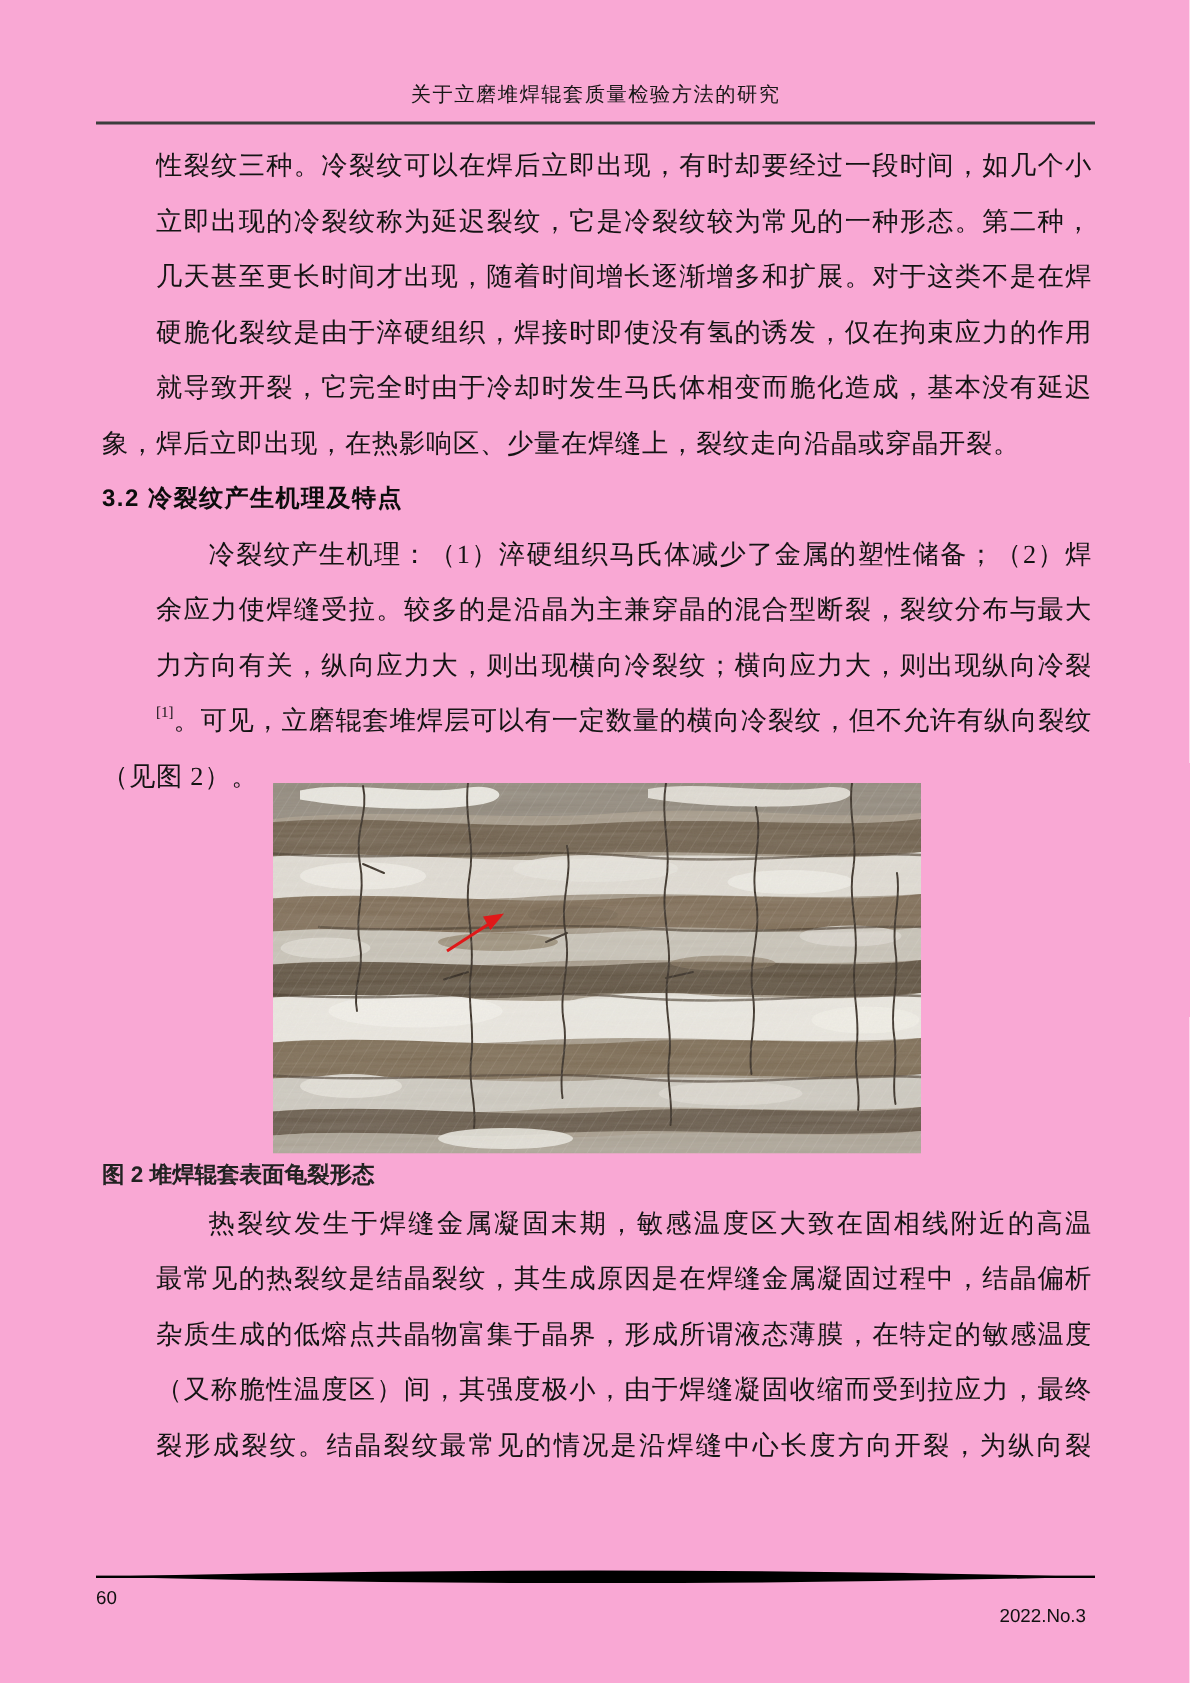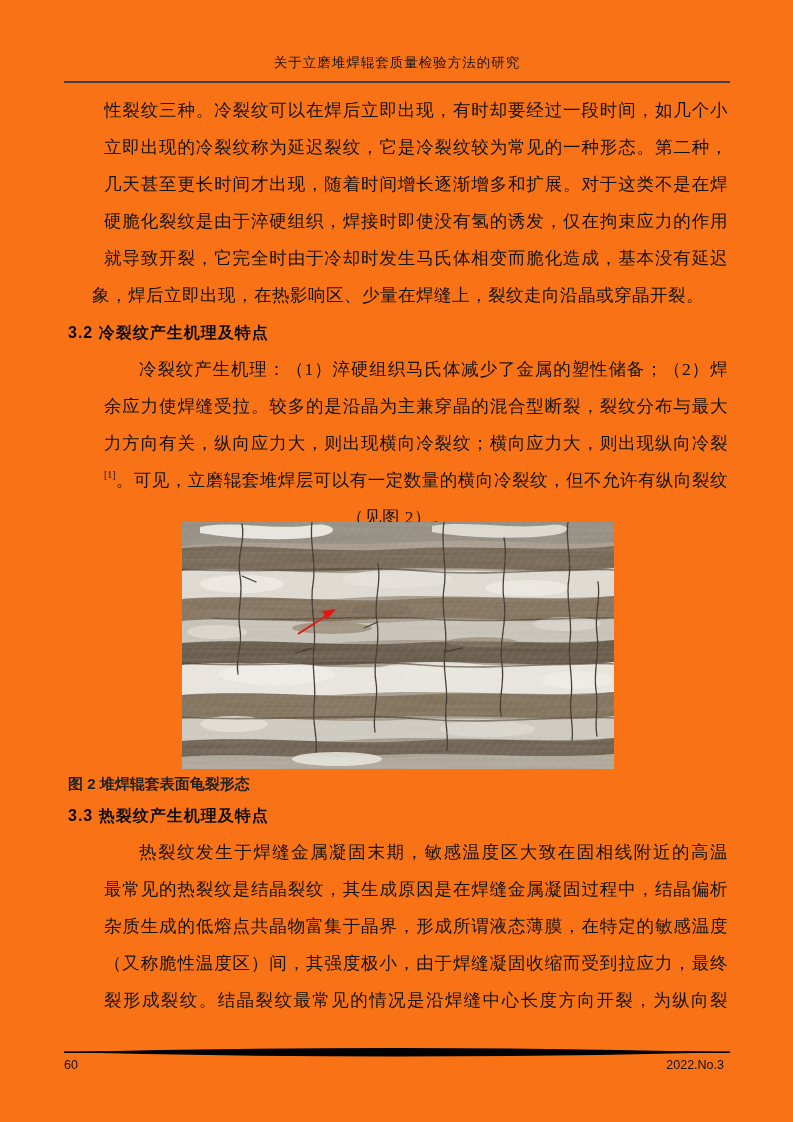--- a/index.html
+++ b/index.html
@@ -1,29 +1,29 @@
 <!DOCTYPE html>
 <html><head>
 <meta charset="utf-8">
 <style>
   * { margin:0; padding:0; box-sizing:border-box; }
   html,body { background:#ffffff; }
   .page {
-    position:relative; width:793px; height:1122px; background:#f97316;
+    position:relative; width:793px; height:1122px; background:#f9a8d4;
     overflow:hidden; font-family:"Liberation Serif","DejaVu Serif",serif; color:#141414;
   }
   .header {
     position:absolute; left:64px; top:54px; width:666px; text-align:center;
     font-size:13.5px; letter-spacing:1px; color:#171717;
     padding-bottom:9px; border-bottom:2px solid #3d3d3d;
   }
   .content { position:absolute; left:68px; top:92px; width:660px; }
   .ln {
     font-size:17.5px; line-height:37px; height:37px; overflow:hidden;
-    color:#141414; letter-spacing:0.5px;text-align:center;
+    color:#141414; letter-spacing:0.5px;
   }
   .jf { text-align:justify; text-align-last:justify;margin-left:36px; }
   .ind { text-indent:35px; }
   .h-sec {
     font-family:"Liberation Sans","DejaVu Sans",sans-serif; font-weight:bold;
     font-size:16px; line-height:37px; height:37px; color:#0d0d0d; letter-spacing:1px;
   }
   sup.ref { font-size:10px; line-height:0; vertical-align:8px; letter-spacing:0; }
   .figure { margin-top:-14px; }
   .photo-wrap { width:432px; height:247px; margin:0 auto; overflow:hidden; }
@@ -31,21 +31,21 @@
   .fig-caption {
     font-family:"Liberation Sans","DejaVu Sans",sans-serif; font-weight:bold;
     font-size:15px; line-height:26px; margin-top:2px; color:#222;
   }
   .footer-bar { position:absolute; left:64px; top:1045px; width:666px; height:12px; }
   .footer-row {
     position:absolute; left:64px; top:1058px; width:666px; height:20px;
     font-family:"Liberation Sans","DejaVu Sans",sans-serif; font-size:12.5px; color:#111;
   }
   .pageno { position:absolute; left:0; width:100%; text-align:left; }
-  .issue  { position:absolute; right:6px; top:0;margin-left:44px; }
+  .issue  { position:absolute; right:6px; top:12px;margin-left:44px; }
 </style>
 </head>
 <body>
 
 <div class="page">
 
   <div class="header">关于立磨堆焊辊套质量检验方法的研究</div>
 
   <div class="content">
 
@@ -150,21 +150,20 @@
 
           <g>
             <line x1="116" y1="112" x2="147" y2="92" stroke="#e01818" stroke-width="2"></line>
             <polygon points="154,87 145,98 140,89" fill="#e01818"></polygon>
           </g>
         </svg>
       </div>
       <div class="fig-caption">图 2 堆焊辊套表面龟裂形态</div>
     </div>
 
-    <div class="h-sec">3.3 热裂纹产生机理及特点</div>
 
     <div class="ln jf ind">热裂纹发生于焊缝金属凝固末期，敏感温度区大致在固相线附近的高温区，</div>
     <div class="ln jf">最常见的热裂纹是结晶裂纹，其生成原因是在焊缝金属凝固过程中，结晶偏析使</div>
     <div class="ln jf">杂质生成的低熔点共晶物富集于晶界，形成所谓液态薄膜，在特定的敏感温度区</div>
     <div class="ln jf">（又称脆性温度区）间，其强度极小，由于焊缝凝固收缩而受到拉应力，最终开</div>
     <div class="ln jf">裂形成裂纹。结晶裂纹最常见的情况是沿焊缝中心长度方向开裂，为纵向裂纹，</div>
 
   </div>
 
   <div class="footer-bar">

